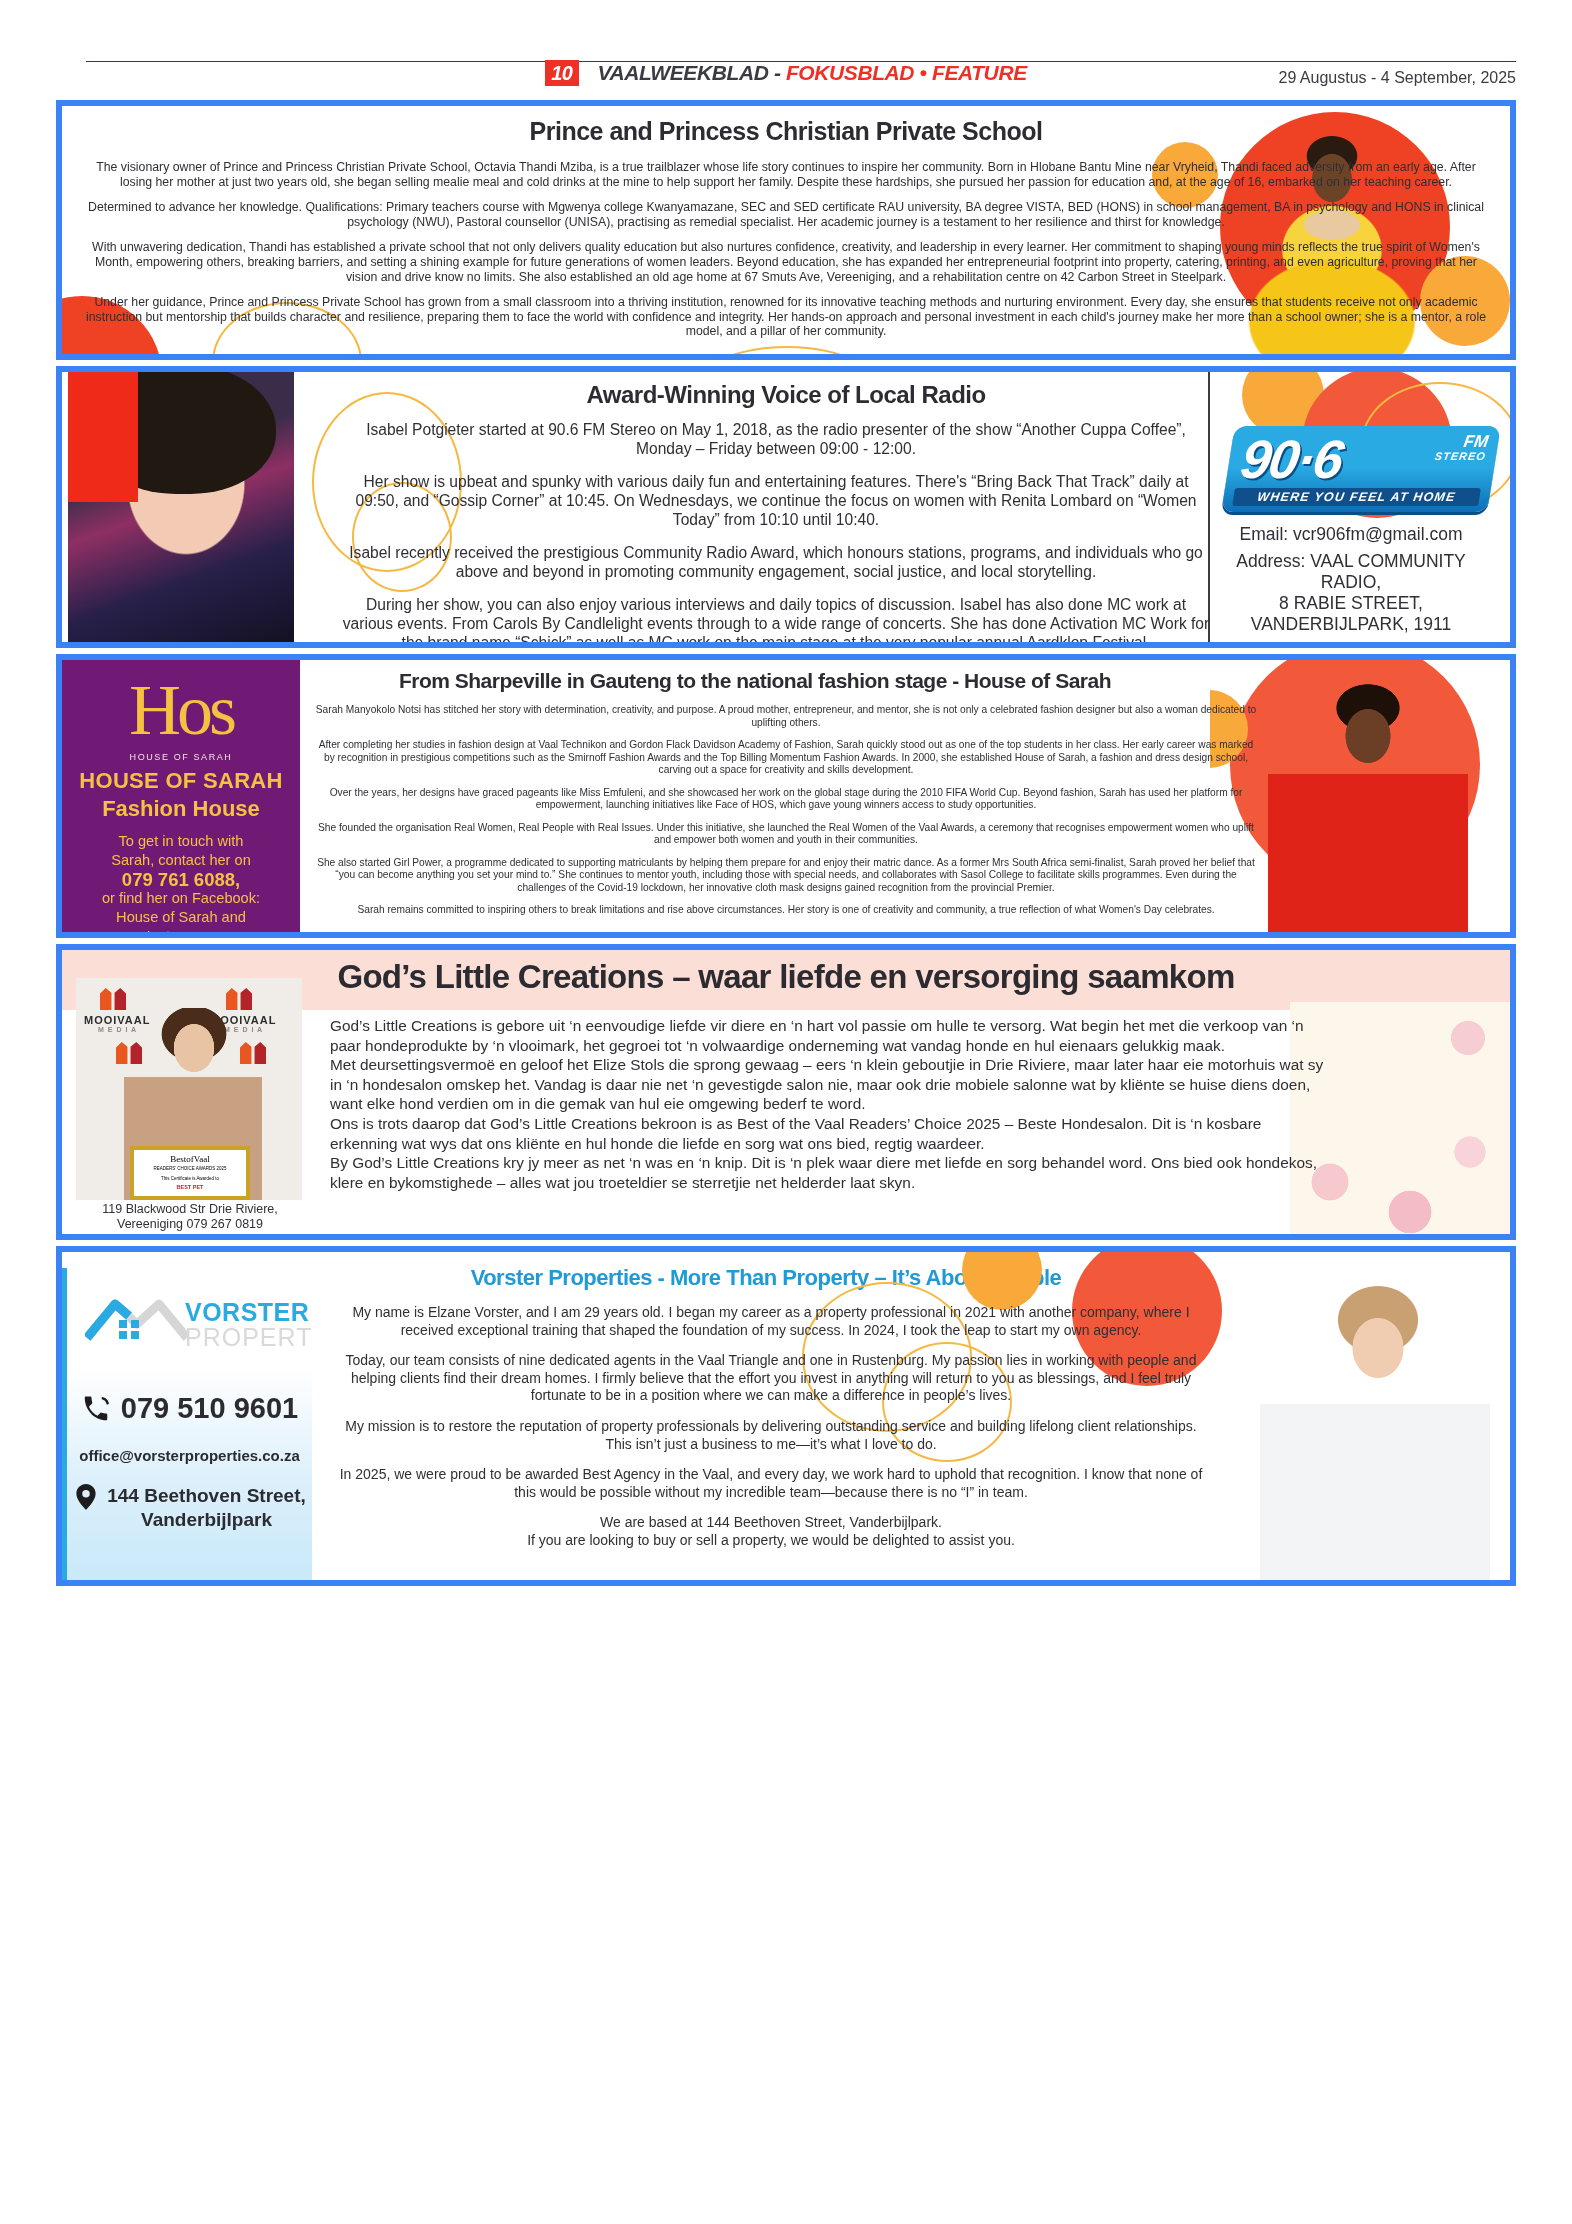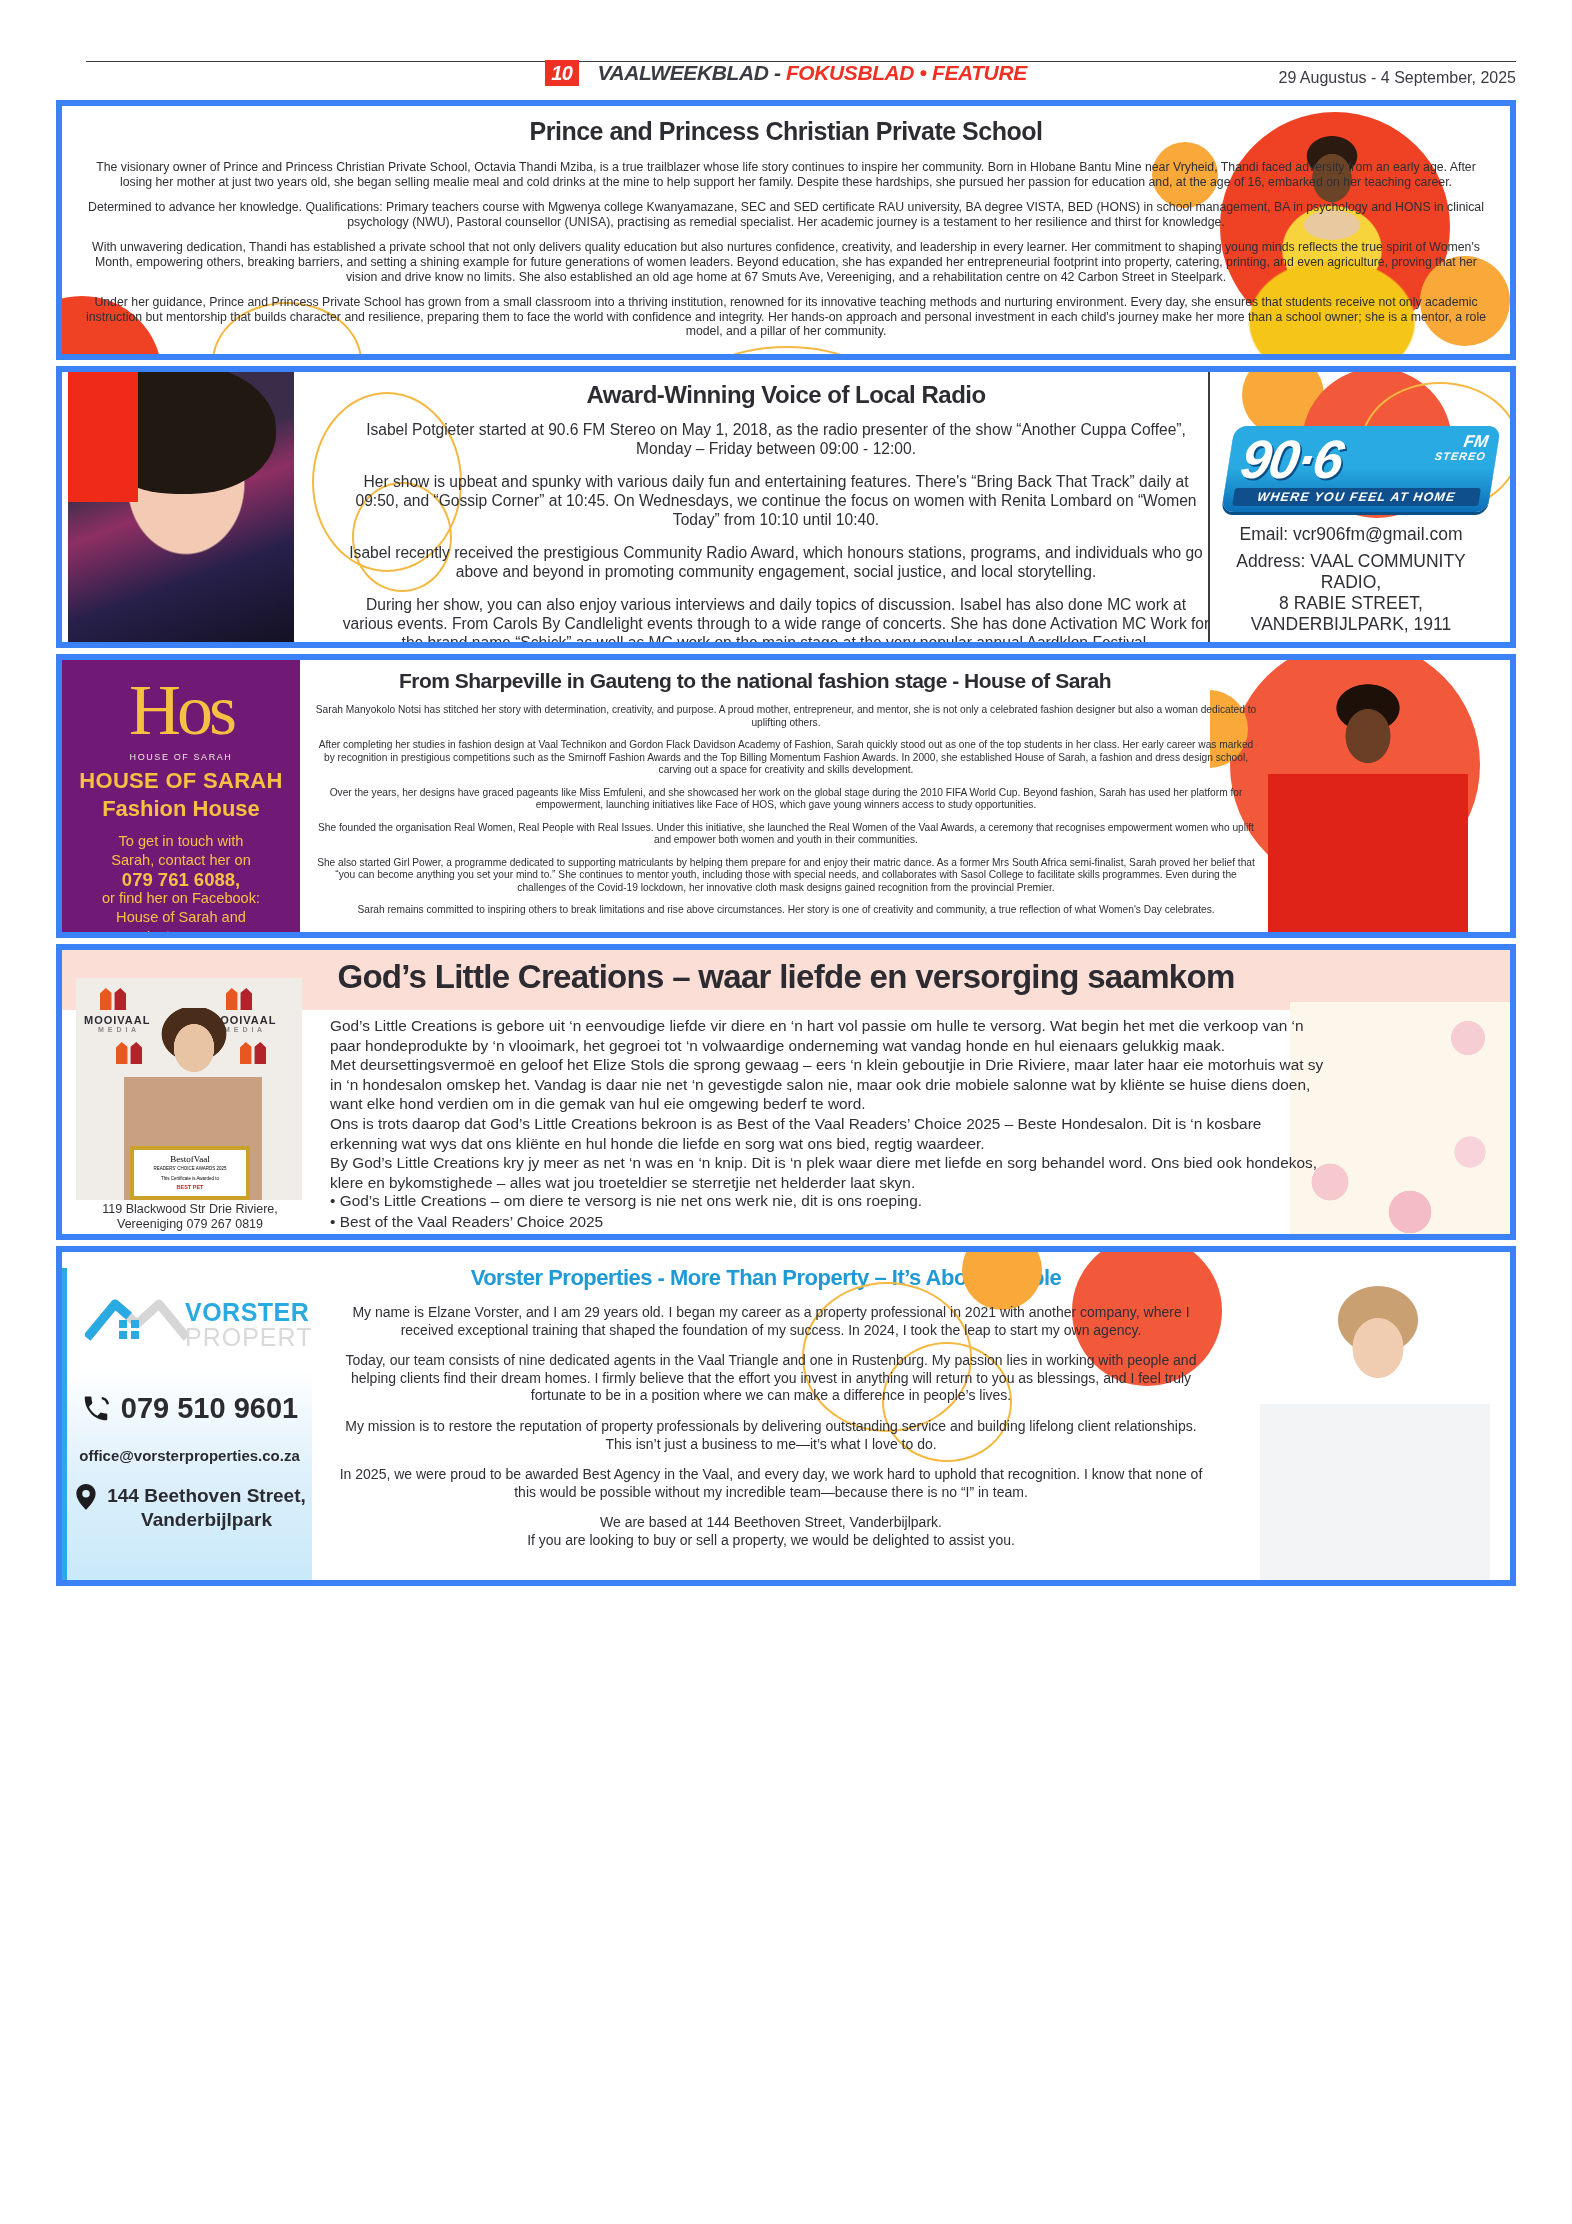--- a/index.html
+++ b/index.html
@@ -439,25 +439,20 @@
       <div>119 Blackwood Str Drie Riviere,</div>
       <div>Vereeniging 079 267 0819</div>
     </div>
 
     <div class="glc-body">
       <div>God’s Little Creations is gebore uit ‘n eenvoudige liefde vir diere en ‘n hart vol passie om hulle te versorg. Wat begin het met die verkoop van ‘n paar hondeprodukte by ‘n vlooimark, het gegroei tot ‘n volwaardige onderneming wat vandag honde en hul eienaars gelukkig maak.</div>
       <div>Met deursettingsvermoë en geloof het Elize Stols die sprong gewaag – eers ‘n klein geboutjie in Drie Riviere, maar later haar eie motorhuis wat sy in ‘n hondesalon omskep het. Vandag is daar nie net ‘n gevestigde salon nie, maar ook drie mobiele salonne wat by kliënte se huise diens doen, want elke hond verdien om in die gemak van hul eie omgewing bederf te word.</div>
       <div>Ons is trots daarop dat God’s Little Creations bekroon is as Best of the Vaal Readers’ Choice 2025 – Beste Hondesalon. Dit is ‘n kosbare erkenning wat wys dat ons kliënte en hul honde die liefde en sorg wat ons bied, regtig waardeer.</div>
       <div>By God’s Little Creations kry jy meer as net ‘n was en ‘n knip. Dit is ‘n plek waar diere met liefde en sorg behandel word. Ons bied ook hondekos, klere en bykomstighede – alles wat jou troeteldier se sterretjie net helderder laat skyn.</div>
     </div>
-    <div class="glc-bullets">
-      <div>• <span>God’s Little Creations – om diere te versorg is nie net ons werk nie, dit is ons roeping.</span></div>
-      <div>• <span>Best of the Vaal Readers’ Choice 2025</span></div>
-      <div>• <span>Beste Hondesalon</span></div>
-    </div>
   </div>
 
   <div class="art" id="art5">
     <div class="vorster-panel">
       <div class="v-logo">
         <svg class="v-roof" viewBox="0 0 104 46">
           <path d="M2 42 L30 8 L52 28 L74 8 L102 42" fill="none" stroke="#d6d6d6" stroke-width="9" stroke-linejoin="round"></path>
           <path d="M2 42 L30 8 L44 20" fill="none" stroke="#29aae2" stroke-width="9" stroke-linejoin="round"></path>
           <rect x="34" y="24" width="8" height="8" fill="#29aae2"></rect>
           <rect x="46" y="24" width="8" height="8" fill="#29aae2"></rect>

